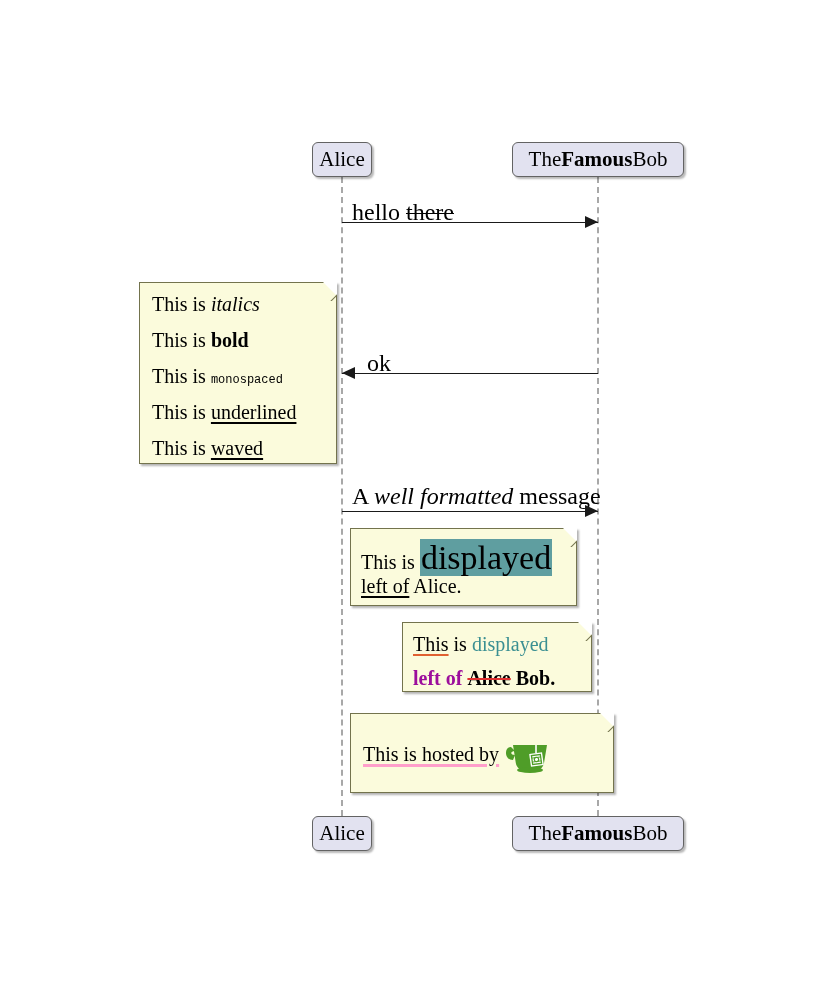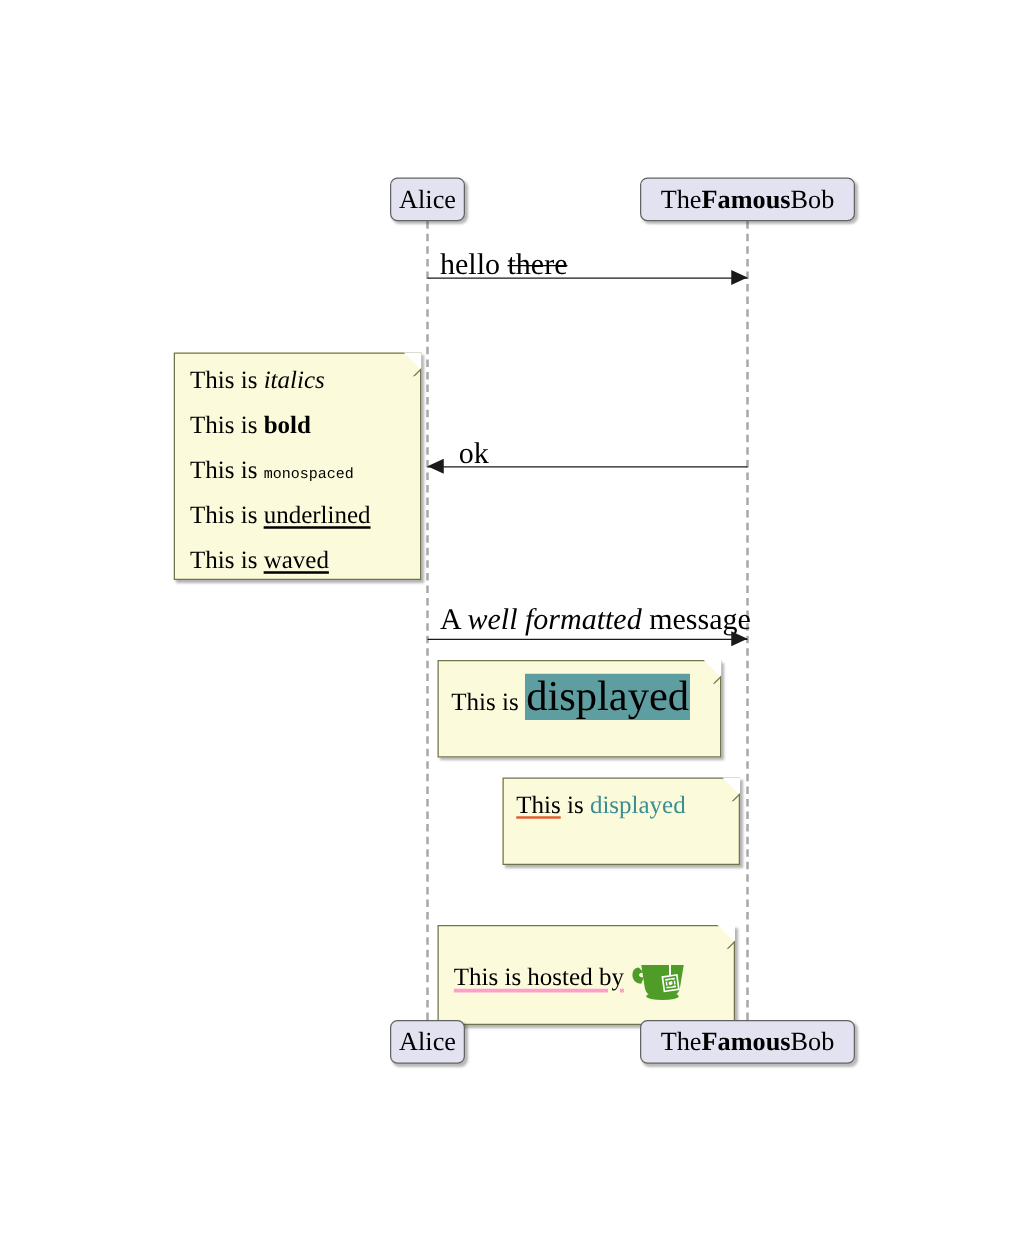--- a/index.html
+++ b/index.html
@@ -227,34 +227,40 @@
   <div class="msg-line" style="left:342px; top:511px; width:256px;"></div>
   <div class="arrow-head right" style="left:585px; top:505px;"></div>
 
   <div class="note" style="left:350px; top:528px; width:227px; height:78px;">
     <div class="fold"></div>
     <div class="fold-edge"></div>
     <div class="note-body note-mixed" style="padding:6px 10px;">
       <div style="white-space:nowrap; height:34px;">
         <span>This is </span><span class="t-hl-big">displayed</span>
       </div>
+      <div style="white-space:nowrap; margin-top:4px;">
+        <span class="t-underline">left of</span><span> Alice.</span>
+      </div>
     </div>
   </div>
 
   <div class="note" style="left:402px; top:622px; width:190px; height:70px;">
     <div class="fold"></div>
     <div class="fold-edge"></div>
     <div class="note-body note-mixed" style="padding:8px 10px;">
       <div style="white-space:nowrap; margin-bottom:7px;">
         <span class="t-u-orange">This</span><span> is </span><span class="t-teal">displayed</span>
       </div>
-    </div>
-  </div>
-
-  <div class="note" style="left:350px; top:740px; width:238px; height:80px;">
+      <div style="white-space:nowrap;">
+        <span class="t-purple">left of</span><span> </span><span class="t-strike-red">Alice</span><span> </span><span class="t-bold">Bob.</span>
+      </div>
+    </div>
+  </div>
+
+  <div class="note" style="left:350px; top:713px; width:264px; height:80px;">
     <div class="fold"></div>
     <div class="fold-edge"></div>
     <div class="note-body" style="padding:19px 12px;">
       <div style="white-space:nowrap;">
         <span class="t-u-pink">This is hosted by</span><span class="teacup">
           <svg width="48" height="40" viewBox="0 0 48 40" xmlns="http://www.w3.org/2000/svg">
 
             <path d="M8 14 C1 14, 1 27, 10 27 L12 22 C7 22, 7 18, 12 18 Z" fill="#4f9d28"></path>
 
             <path d="M10 12 L44 12 L41 30 C40.2 35, 36 38, 30 38 L24 38 C18 38, 13.5 35, 12.8 30 Z" fill="#4f9d28"></path>

